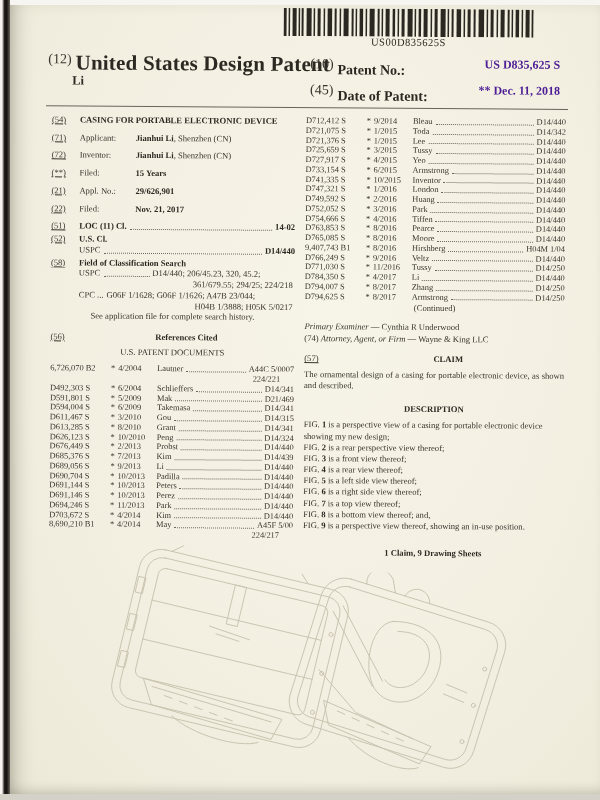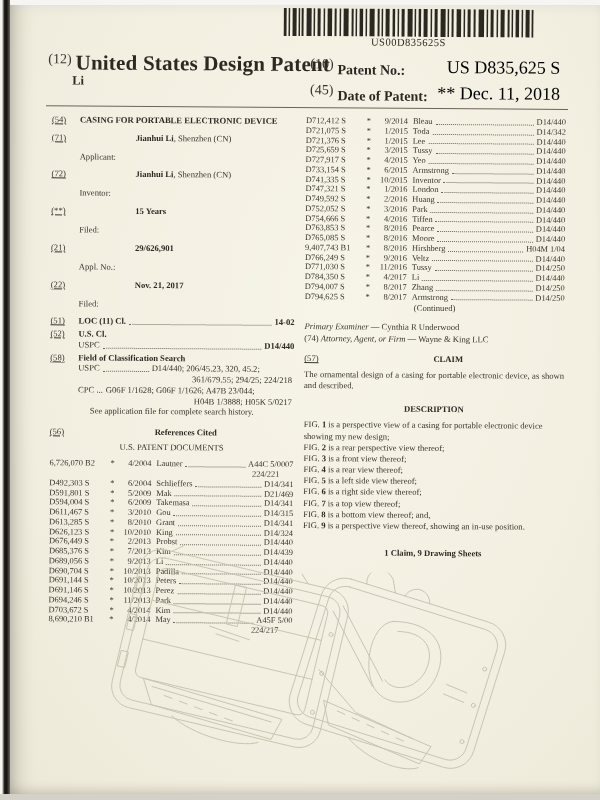--- a/index.html
+++ b/index.html
@@ -19,38 +19,38 @@
   #barcode-text{font-size:10.5px;letter-spacing:.5px;color:#2e2a24;margin-top:0;}
 
   
   #hdr{position:absolute;left:46px;top:52px;width:520px;}
   .sup-num{font-size:14px;vertical-align:6px;color:#3a352d;}
   #hdr-title{font-size:21px;font-weight:bold;letter-spacing:.2px;color:#2c2822;display:inline;}
   #hdr-inventor{font-size:12.5px;font-weight:bold;margin:-2px 0 0 24px;color:#2c2822;}
   #hdr-right{position:absolute;right:8px;top:4px;width:250px;}
   .hr-line{white-space:nowrap;margin-bottom:4px;}
   .hr-label{font-size:14px;font-weight:bold;color:#2c2822;}
-  .hr-val{font-size:18px;font-weight:normal;color:#000000;float:right;}
+  .hr-val{font-size:12px;font-weight:bold;color:#4c1d95;float:right;}
   #rule{position:absolute;left:44px;top:107px;width:522px;height:1px;background:#6a645a;}
 
   
   #col-left{position:absolute;left:50px;top:116px;width:244px;font-size:8.6px;line-height:1.25;}
   #col-right{position:absolute;left:304px;top:116px;width:260px;font-size:8.6px;line-height:1.25;}
 
   .brow{display:flex;margin-bottom:7px;}
   .bnum{width:28px;flex:none;text-decoration:underline;}
-  .blabel{width:56px;flex:none;margin-top:19px;}
+  .blabel{width:56px;flex:none;}
   b,.bold{font-weight:bold;color:#2c2822;}
   .leader{flex:1;border-bottom:1.5px dotted #6d675b;margin:0 3px 2px 3px;min-width:6px;}
   .rright{text-align:right;}
 
   .refrow{display:flex;white-space:nowrap;line-height:1.16;font-size:8.4px;}
   .rno{width:58px;text-align:left;flex:none;}
   .rstar{width:10px;text-align:center;flex:none;}
-  .rdate{width:34px;text-align:right;flex:none;margin-right:5px;}
+  .rdate{width:34px;text-align:left;flex:none;margin-right:5px;}
   .rname{flex:none;}
   .rcls{flex:none;text-align:right;}
   .cont{display:block;text-align:right;padding-right:14px;line-height:1.16;font-size:8.4px;}
   .centered{text-align:center;}
   .sec-head{font-weight:bold;color:#2c2822;text-align:center;}
 
   .figrow{margin:0;line-height:1.3;}
   .ital{font-style:italic;}
   #claim-text,#f58-see{color:#38332b;}
 
@@ -258,21 +258,21 @@
             <span class="rstar">*</span>
             <span class="rdate">8/2010</span>
             <span class="rname">Grant</span>
             <span class="leader"></span>
             <span class="rcls">D14/341</span>
           </div>
           <div class="refrow">
             <span class="rno">D626,123 S</span>
             <span class="rstar">*</span>
             <span class="rdate">10/2010</span>
-            <span class="rname">King</span>
+            <span class="rname">Peng</span>
             <span class="leader"></span>
             <span class="rcls">D14/324</span>
           </div>
           <div class="refrow">
             <span class="rno">D676,449 S</span>
             <span class="rstar">*</span>
             <span class="rdate">2/2013</span>
             <span class="rname">Probst</span>
             <span class="leader"></span>
             <span class="rcls">D14/440</span>

